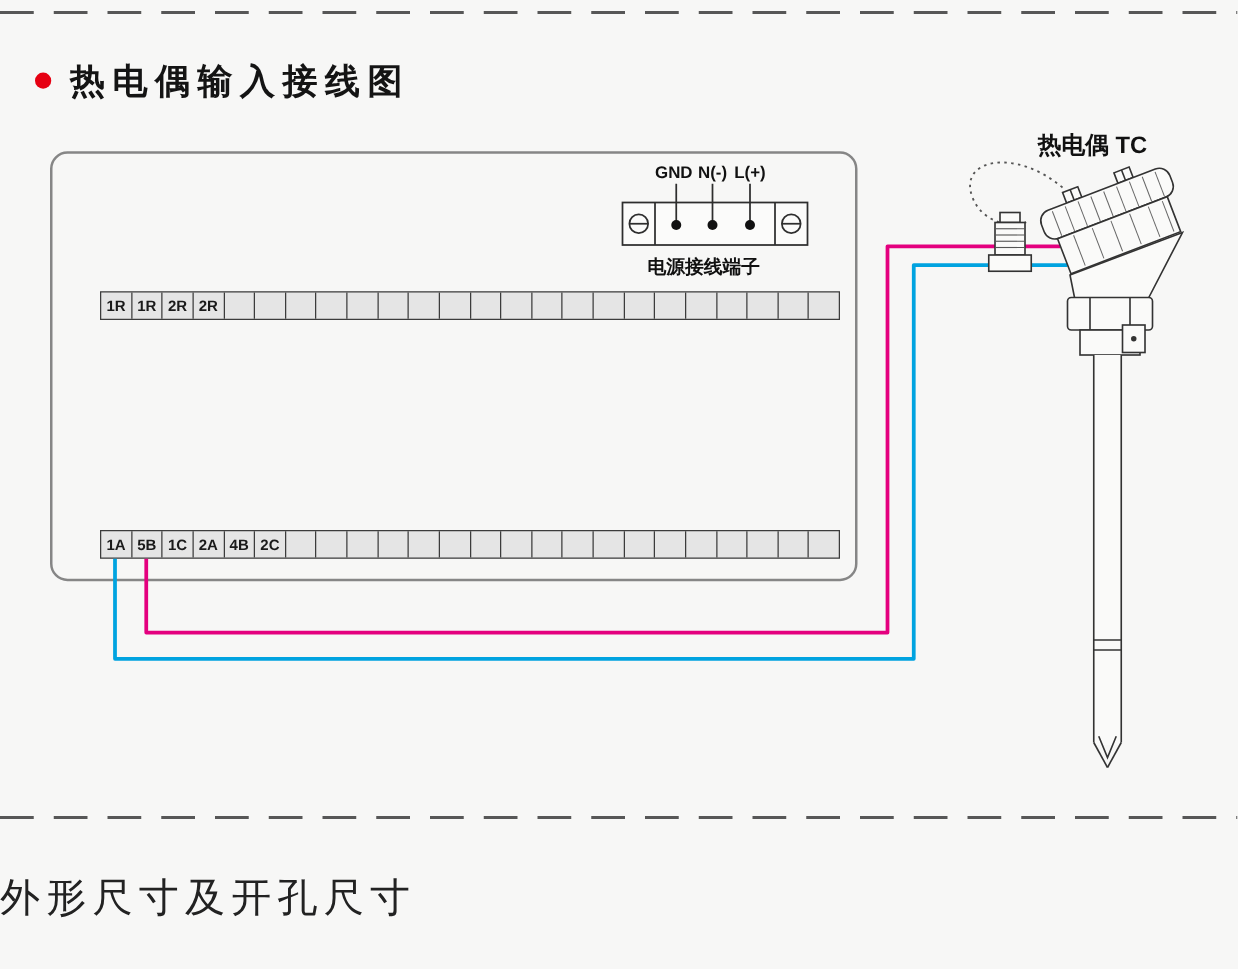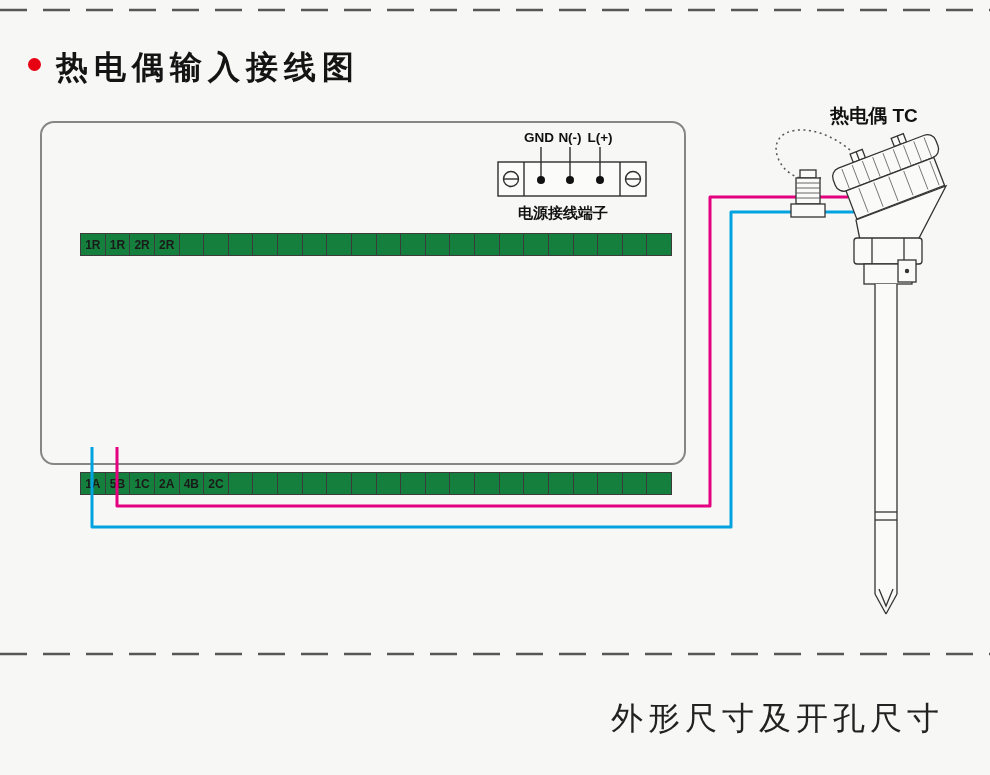--- a/index.html
+++ b/index.html
@@ -13,43 +13,43 @@
   .svg-layer {
     position:absolute; left:0; top:0; z-index:5; pointer-events:none;
   }
   svg text { font-family:"Liberation Sans", sans-serif; }
   .bullet {
     position:absolute; left:28px; top:58px; width:13px; height:13px;
     border-radius:50%; background:#e60012; z-index:6;
   }
   .section-title {
     position:absolute; left:56px; top:46px; z-index:6;
-    font-size:32px; font-weight:600; letter-spacing:6px; color:#141414;
+    font-size:28px; font-weight:600; letter-spacing:6px; color:#141414;
     white-space:nowrap;
   }
   .panel {
     position:absolute; left:40px; top:121px; width:646px; height:344px;
     border:2px solid #868686; border-radius:14px; z-index:1;
     background:transparent;
   }
   .strip {
     position:absolute; left:80px; width:592px; height:23px;
-    display:flex; border:1.5px solid #3c3c3c; background:#15803d; z-index:2;text-align:right;
+    display:flex; border:1.5px solid #3c3c3c; background:#e5e5e5; z-index:2;text-align:right;
   }
   .strip-top { top:233px; }
-  .strip-bottom { top:424px;margin-top:48px; }
+  .strip-bottom { top:424px; }
   .cell {
     flex:1 1 0; border-right:1px solid #3c3c3c;
     display:flex; align-items:center; justify-content:center;
     font-size:12px; font-weight:bold; color:#1a1a1a; overflow:hidden;
   }
   .cell:last-child { border-right:none; }
   .footer-title {
     position:absolute; left:0; top:697px; width:944px; z-index:6;
-    text-align:right; font-size:32px; font-weight:500;
+    text-align:left; font-size:32px; font-weight:500;
     letter-spacing:5px; color:#222; white-space:nowrap;
   }
   .t-small  { font-size:13.5px; font-weight:bold; fill:#111; }
   .t-cap    { font-size:15px;   font-weight:bold; fill:#111; }
   .t-tc     { font-size:19px;   font-weight:600;  fill:#111; }
 </style>
 </head>
 <body>
 
 <div class="bullet"></div>

